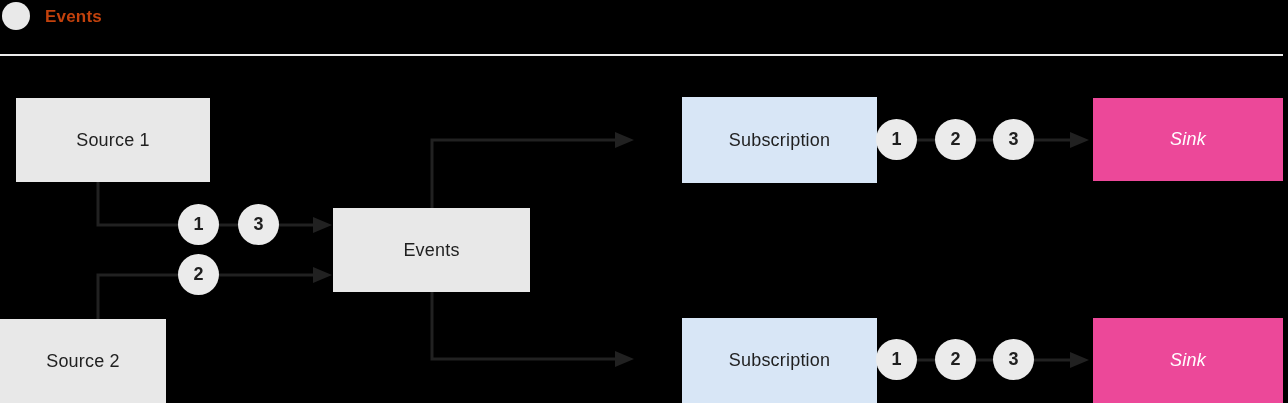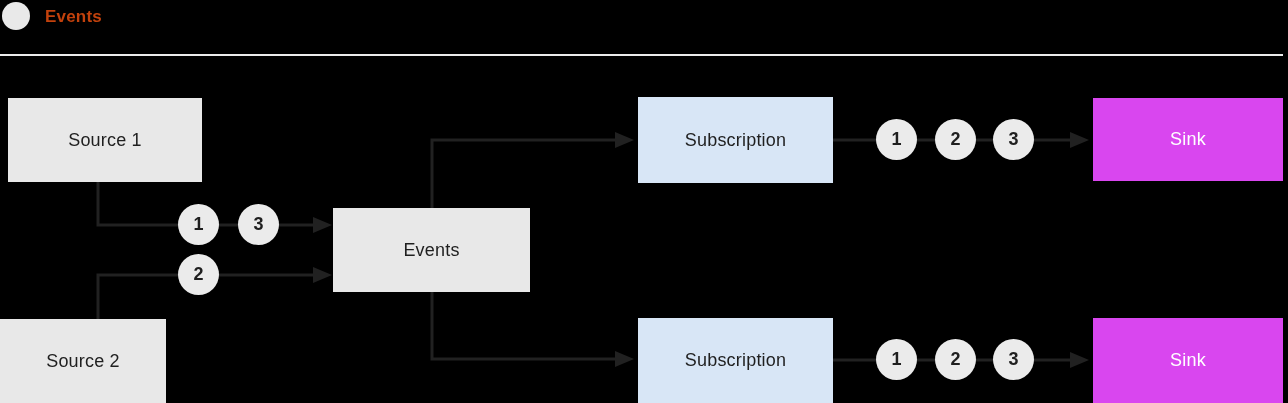--- a/index.html
+++ b/index.html
@@ -65,24 +65,24 @@
     display: flex;
     align-items: center;
     justify-content: center;
     font-size: 18px;
     font-weight: 400;
     color: #1f1f1f;
     letter-spacing: 0.2px;
     white-space: nowrap;
   }
   .node.gray  { background: #e8e8e8; }
-  .node.blue-light { background: #d8e6f6; }
-  .node.blue-dark  { background: #d946ef; color: #ffffff; }
+  .node.blue-light { background: #d8e6f6; margin-left: 44px; }
+  .node.blue-dark  { background: #ec4899; color: #ffffff; font-style: italic; }
 
-  .node.source1 { left: 8px;     top: 98px;  width: 194px; height: 84px; }
+  .node.source1 { left: 16px;     top: 98px;  width: 194px; height: 84px; }
   .node.source2 { left: 0;     top: 319px; width: 166px; height: 84px; }
   .node.channel { left: 333px; top: 208px; width: 197px; height: 84px; }
   .node.sub-top { left: 638px; top: 97px;  width: 195px; height: 86px; }
   .node.sub-bot { left: 638px; top: 318px; width: 195px; height: 85px; }
   .node.sink-top{ left: 1093px;top: 98px;  width: 190px; height: 83px; }
   .node.sink-bot{ left: 1093px;top: 318px; width: 190px; height: 85px; }
 
   
   .event-circle {
     position: absolute;

